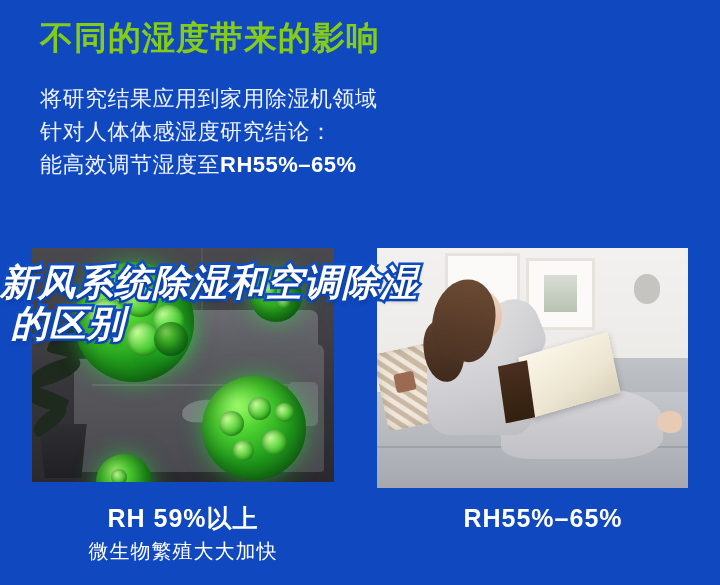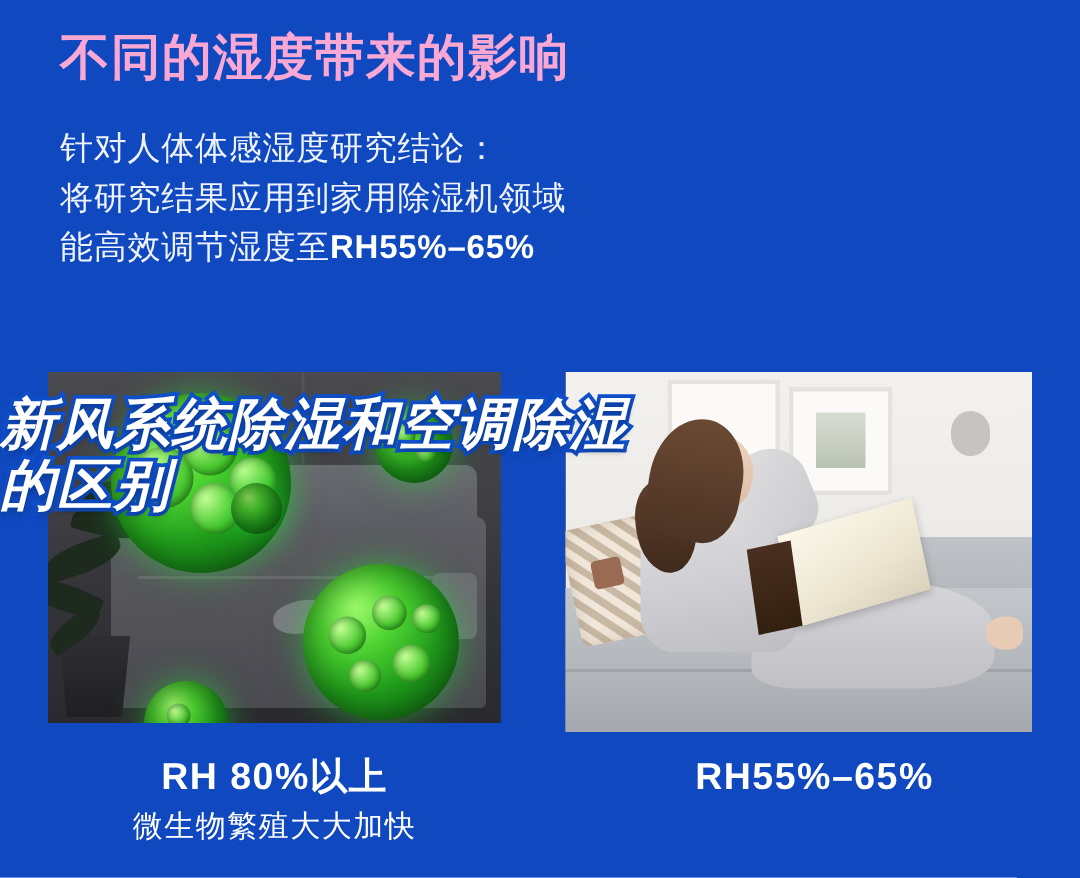--- a/index.html
+++ b/index.html
@@ -14,21 +14,21 @@
     background:#1048c0;
     overflow:hidden;
   }
 
   
   .headline {
     position:absolute;
     left:40px; top:18px;
     font-size:33px;
     font-weight:bold;
-    color:#f9a8d4;
+    color:#84cc16;
     letter-spacing:1px;
     line-height:1.2;
     white-space:nowrap;
   }
 
   
   .bodytext {
     position:absolute;
     left:40px; top:82px;
     width:470px;
@@ -210,21 +210,21 @@
     line-height:41px;
     color:#ffffff;
     letter-spacing:1px;
     -webkit-text-stroke:5px #0f50cc;
     paint-order:stroke fill;
     font-style:italic;
     text-shadow:0 2px 4px rgba(0,0,0,.35);
     pointer-events:none;
   }
   .overlay-title .ol-line{ display:block; }
-  .overlay-title .ol-line:nth-child(2){ padding-left:0; }
+  .overlay-title .ol-line:nth-child(2){ padding-left:11px; }
 
   
   .captions{
     position:absolute; left:0; top:502px; width:100%;
     display:flex;
   }
   .cap{ flex:1; text-align:center; }
   .cap.left-cap{ flex:0 0 366px; }
   .cap.right-cap{ flex:0 0 354px; }
   .cap .big{
@@ -245,22 +245,22 @@
   }
 </style>
 </head>
 <body>
 
 <div id="poster">
 
   <div class="headline">不同的湿度带来的影响</div>
 
   <div class="bodytext">
+    <span class="ln">将研究结果应用到家用除湿机领域</span>
     <span class="ln">针对人体体感湿度研究结论：</span>
-    <span class="ln">将研究结果应用到家用除湿机领域</span>
     <span class="ln"><span>能高效调节湿度至</span><span class="b">RH55%–65%</span></span>
   </div>
 
   <div class="watermark"></div>
 
   <div class="panels">
 
     <div class="panel panel-left">
       <div class="room-dark">
         <div class="wall-seam"></div>
@@ -319,21 +319,21 @@
     </div>
   </div>
 
   <div class="overlay-title">
     <span class="ol-line">新风系统除湿和空调除湿</span>
     <span class="ol-line">的区别</span>
   </div>
 
   <div class="captions">
     <div class="cap left-cap">
-      <span class="big">RH 80%以上</span>
+      <span class="big">RH 59%以上</span>
       <span class="sub">微生物繁殖大大加快</span>
     </div>
     <div class="cap right-cap">
       <span class="big">RH55%–65%</span>
     </div>
   </div>
 
 </div>
 
 </body></html>

